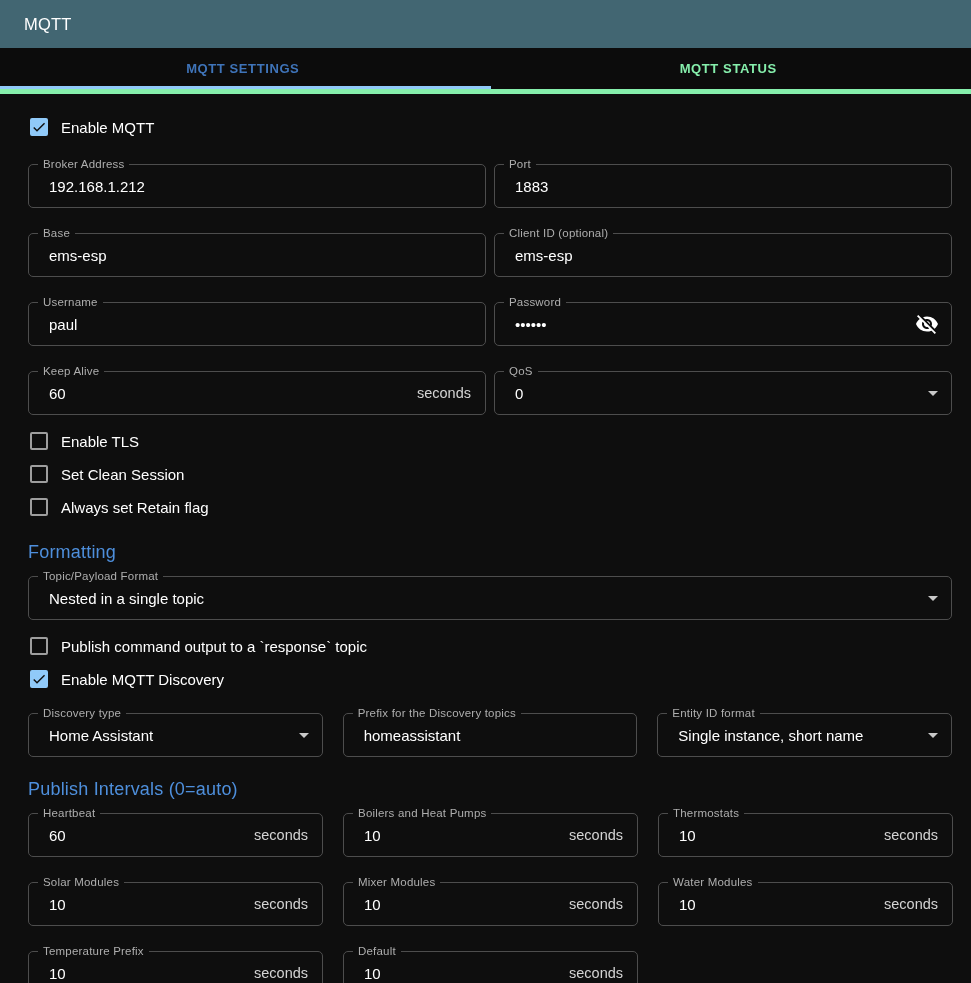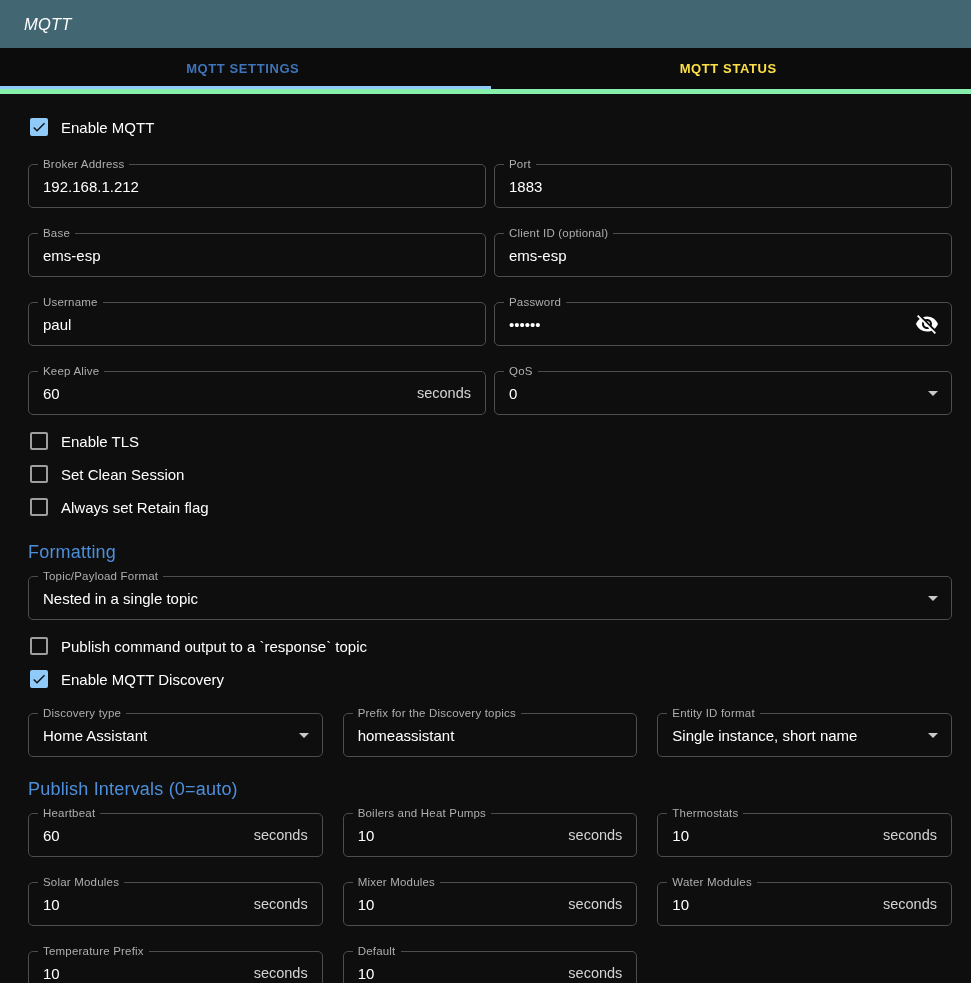--- a/index.html
+++ b/index.html
@@ -6,47 +6,46 @@
   html,body { width:971px; height:983px; overflow:hidden; }
   body {
     font-family:"Liberation Sans", sans-serif;
     background:#0e0e0e;
     color:#fff;
   }
   
   .appbar {
     height:48px; background:#426672; display:flex; align-items:center;
     padding:0 24px;
-    font-style:italic;
   }
   .appbar-title { font-size:16.5px; font-weight:500; letter-spacing:.2px; color:#fff; }
   
   .tabs {
     height:46px; background:#0c0c0c; display:flex; position:relative;
     border-bottom:5px solid #86efac;
   }
   .tab {
     flex:1; display:flex; align-items:center; justify-content:center;
     font-size:13px; font-weight:600; letter-spacing:.6px; cursor:pointer;
   }
   .tab.active { color:#3f74b9; }
-  .tab.inactive { color:#fde047; }
+  .tab.inactive { color:#86efac; }
   .tab-indicator {
     position:absolute; left:0; bottom:0; width:50.6%; height:3px; background:#90caf9;
   }
   
   .content { padding:20px 19px 14px 28px; background:#0e0e0e; }
   .grid2 { display:grid; grid-template-columns:1fr 1fr; gap:8px; }
   .grid3 { display:grid; grid-template-columns:1fr 1fr 1fr; gap:20px; }
   .row-mt { margin-top:25px; }
   .row-mt-first { margin-top:24px; }
   
   .field {
     position:relative; height:44px; border:1px solid #4d4d4d; border-radius:5px;
-    display:flex; align-items:center; background:transparent;
+    display:flex; align-items:center; background:transparent;padding-left:6px;
   }
   .flabel {
     position:absolute; top:-7px; left:9px; padding:0 5px; background:#0e0e0e;
     font-size:11.5px; color:#aeaeae; letter-spacing:.2px; line-height:13px;
   }
   .finput {
     flex:1; min-width:0; border:none; outline:none; background:transparent;
     color:#fff; font-size:15px; font-family:"Liberation Sans", sans-serif;
     padding:0 6px 0 14px; height:100%;
   }

